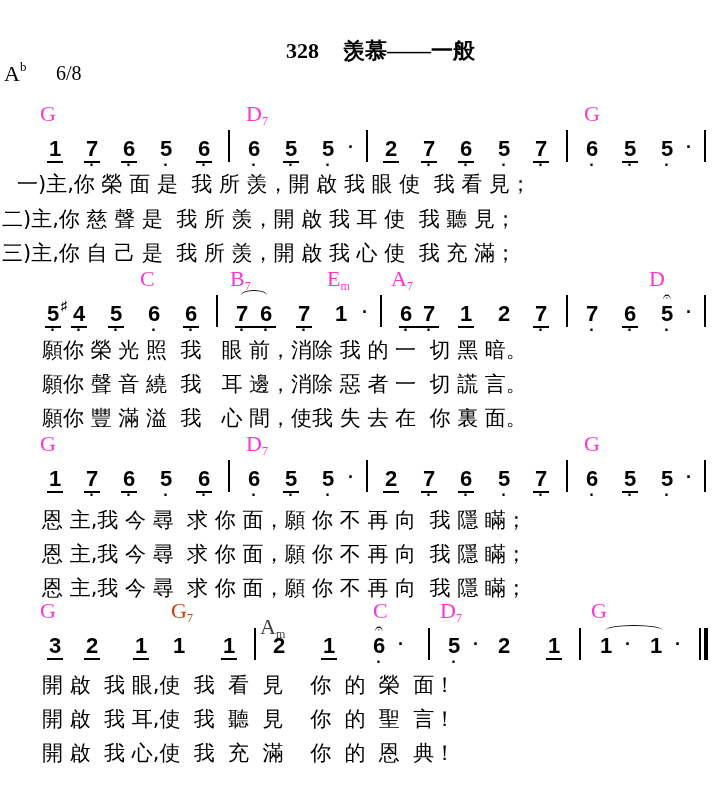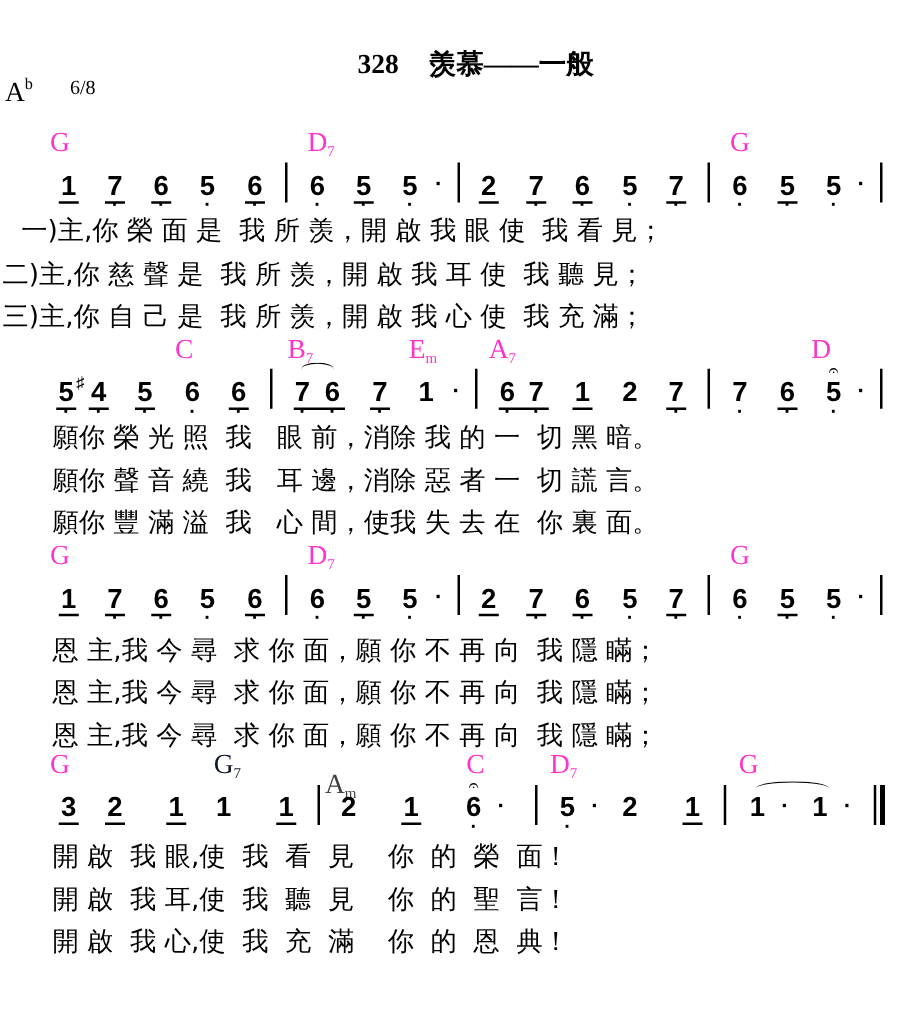--- a/index.html
+++ b/index.html
@@ -3,21 +3,21 @@
 <meta charset="utf-8">
 <style>
   html, body { margin:0; padding:0; background:#ffffff; }
   body { width:727px; height:809px; position:relative; overflow:hidden;
          font-family:"Liberation Serif","DejaVu Serif",serif; color:#000; }
   .abs { position:absolute; }
   .title { left:286px; top:36px; font-size:22px; font-weight:bold; white-space:nowrap; }
   .title .num { margin-right:24px; }
   .key { left:4px; top:61px; font-size:22px; }
   .key sup { font-size:13px; vertical-align:top; position:relative; top:-2px; }
-  .meter { left:56px; top:62px; font-size:16px; }
+  .meter { left:56px; top:62px; font-size:20px; }
   .chord { position:absolute; color:#ff33cc; font-size:22px; font-family:"Liberation Serif",serif; }
   .chord sub { font-size:12px; vertical-align:baseline; position:relative; top:4px; }
   .note { position:absolute; font-family:"Liberation Sans","DejaVu Sans",sans-serif; font-weight:bold;
           font-size:22px; width:20px; text-align:center; line-height:24px; }
   .note.u::after { content:""; position:absolute; left:2px; right:2px; bottom:-2px; border-bottom:2px solid #000; }
   .note.d::before { content:"·"; position:absolute; left:0; right:0; top:16px; font-size:16px; text-align:center; font-weight:bold; }
   .note .sharp { position:absolute; left:-8px; top:-8px; font-size:13px; }
   .note .fermata { position:absolute; left:0; right:0; top:-18px; font-size:14px; text-align:center; font-weight:normal; }
   .dot { position:absolute; font-size:18px; font-weight:bold; font-family:"Liberation Sans",sans-serif; }
   .bar { position:absolute; width:2px; background:#000; height:32px; }
@@ -135,21 +135,21 @@
   <div class="dot" style="left:686px;top:467px">·</div>
   <div class="bar" style="left:704px;top:460px"></div>
 
   <div class="lyric" style="left:42px;top:506px">恩 主,我 今 尋  求 你 面，願 你 不 再 向  我 隱 瞞；</div>
   <div class="lyric" style="left:42px;top:540px">恩 主,我 今 尋  求 你 面，願 你 不 再 向  我 隱 瞞；</div>
   <div class="lyric" style="left:42px;top:574px">恩 主,我 今 尋  求 你 面，願 你 不 再 向  我 隱 瞞；</div>
 </div>
 
 <div>
   <div class="chord" style="left: 40px; top: 598px; color: rgb(255, 51, 204);"><span>G</span></div>
-  <div class="chord" style="left: 171px; top: 598px; color: #0f172a;"><span>G</span><sub>7</sub></div>
+  <div class="chord" style="left: 171px; top: 598px; color: #c2410c;"><span>G</span><sub>7</sub></div>
   <div class="chord" style="left: 260px; top: 598px; color: #404040; margin-top: 16px;"><span>A</span><sub>m</sub></div>
   <div class="chord" style="left: 373px; top: 598px; color: rgb(255, 51, 204);"><span>C</span></div>
   <div class="chord" style="left: 440px; top: 598px; color: rgb(255, 51, 204);"><span>D</span><sub>7</sub></div>
   <div class="chord" style="left: 591px; top: 598px; color: rgb(255, 51, 204);"><span>G</span></div>
 
   <div class="note u" style="left:45px;top:634px">3</div>
   <div class="note u" style="left:82px;top:634px">2</div>
   <div class="note u" style="left:131px;top:634px">1</div>
   <div class="note" style="left:169px;top:634px">1</div>
   <div class="note u" style="left:219px;top:634px">1</div>

